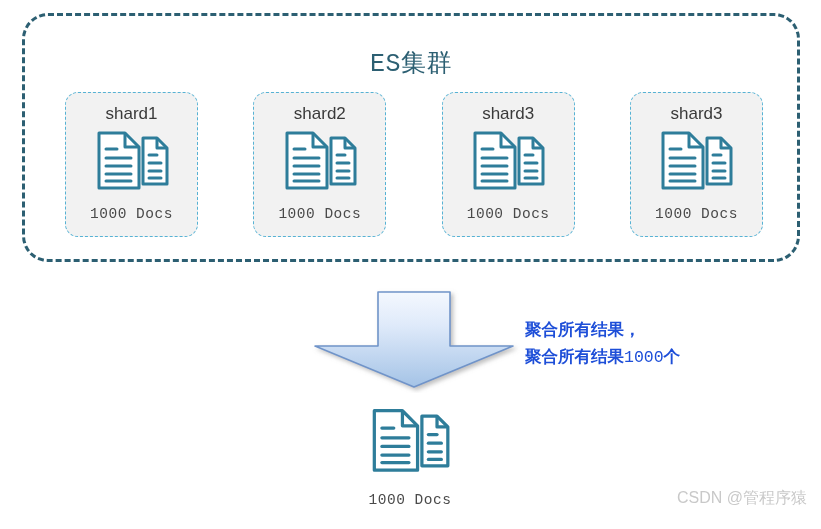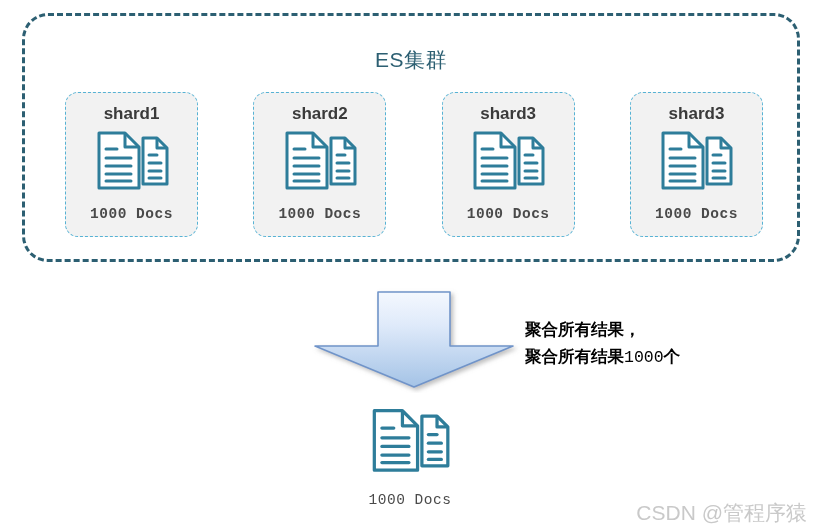--- a/index.html
+++ b/index.html
@@ -27,24 +27,24 @@
     border-radius: 26px;
     background: #ffffff;
   }
 
   #cluster-title {
     position: absolute;
     left: 0;
     top: 30px;
     width: 100%;
     text-align: center;
-    font-size: 21px;
+    font-size: 25px;
     color: #2c5f72;
     letter-spacing: 0.5px;
-    font-family: Liberation Sans, sans-serif;
+    font-family: Liberation Mono, monospace;
   }
 
   
   #shard-row {
     position: absolute;
     left: 40px;
     top: 76px;
     width: 698px;
     display: flex;
     justify-content: space-between;
@@ -54,21 +54,20 @@
     width: 133px;
     height: 145px;
     box-sizing: border-box;
     border: 1px dashed #56b2d4;
     border-radius: 13px;
     background: #f2f2f2;
     display: flex;
     flex-direction: column;
     align-items: center;
     position: relative;
-    font-weight: bold;
   }
 
   .shard-label {
     margin-top: 11px;
     font-size: 17px;
     color: #3a3a3a;
     font-family: "Liberation Sans", sans-serif;
   }
 
   .shard-icon {
@@ -96,21 +95,21 @@
     height: 105px;
   }
 
   
   #merge-annotation {
     position: absolute;
     left: 525px;
     top: 316px;
     font-size: 16.5px;
     font-weight: bold;
-    color: #000000;
+    color: #1d4ed8;
     line-height: 27px;
     font-family: "Liberation Sans", sans-serif;
     white-space: nowrap;
   }
   #merge-annotation .mono-num {
     font-family: "Liberation Mono", monospace;
     font-weight: normal;
   }
 
   
@@ -129,22 +128,22 @@
     font-size: 14.5px;
     color: #4a4a4a;
     font-family: "Liberation Mono", monospace;
     letter-spacing: 0.5px;
   }
 
   
   #watermark {
     position: absolute;
     right: 14px;
-    bottom: 2px;
-    font-size: 21px;
+    bottom: 20px;
+    font-size: 16px;
     color: #c9c9c9;
     font-family: "Liberation Sans", sans-serif;
   }
 </style>
 </head>
 <body>
 
 <div id="cluster-container">
 
   <div id="cluster-title">ES集群</div>

